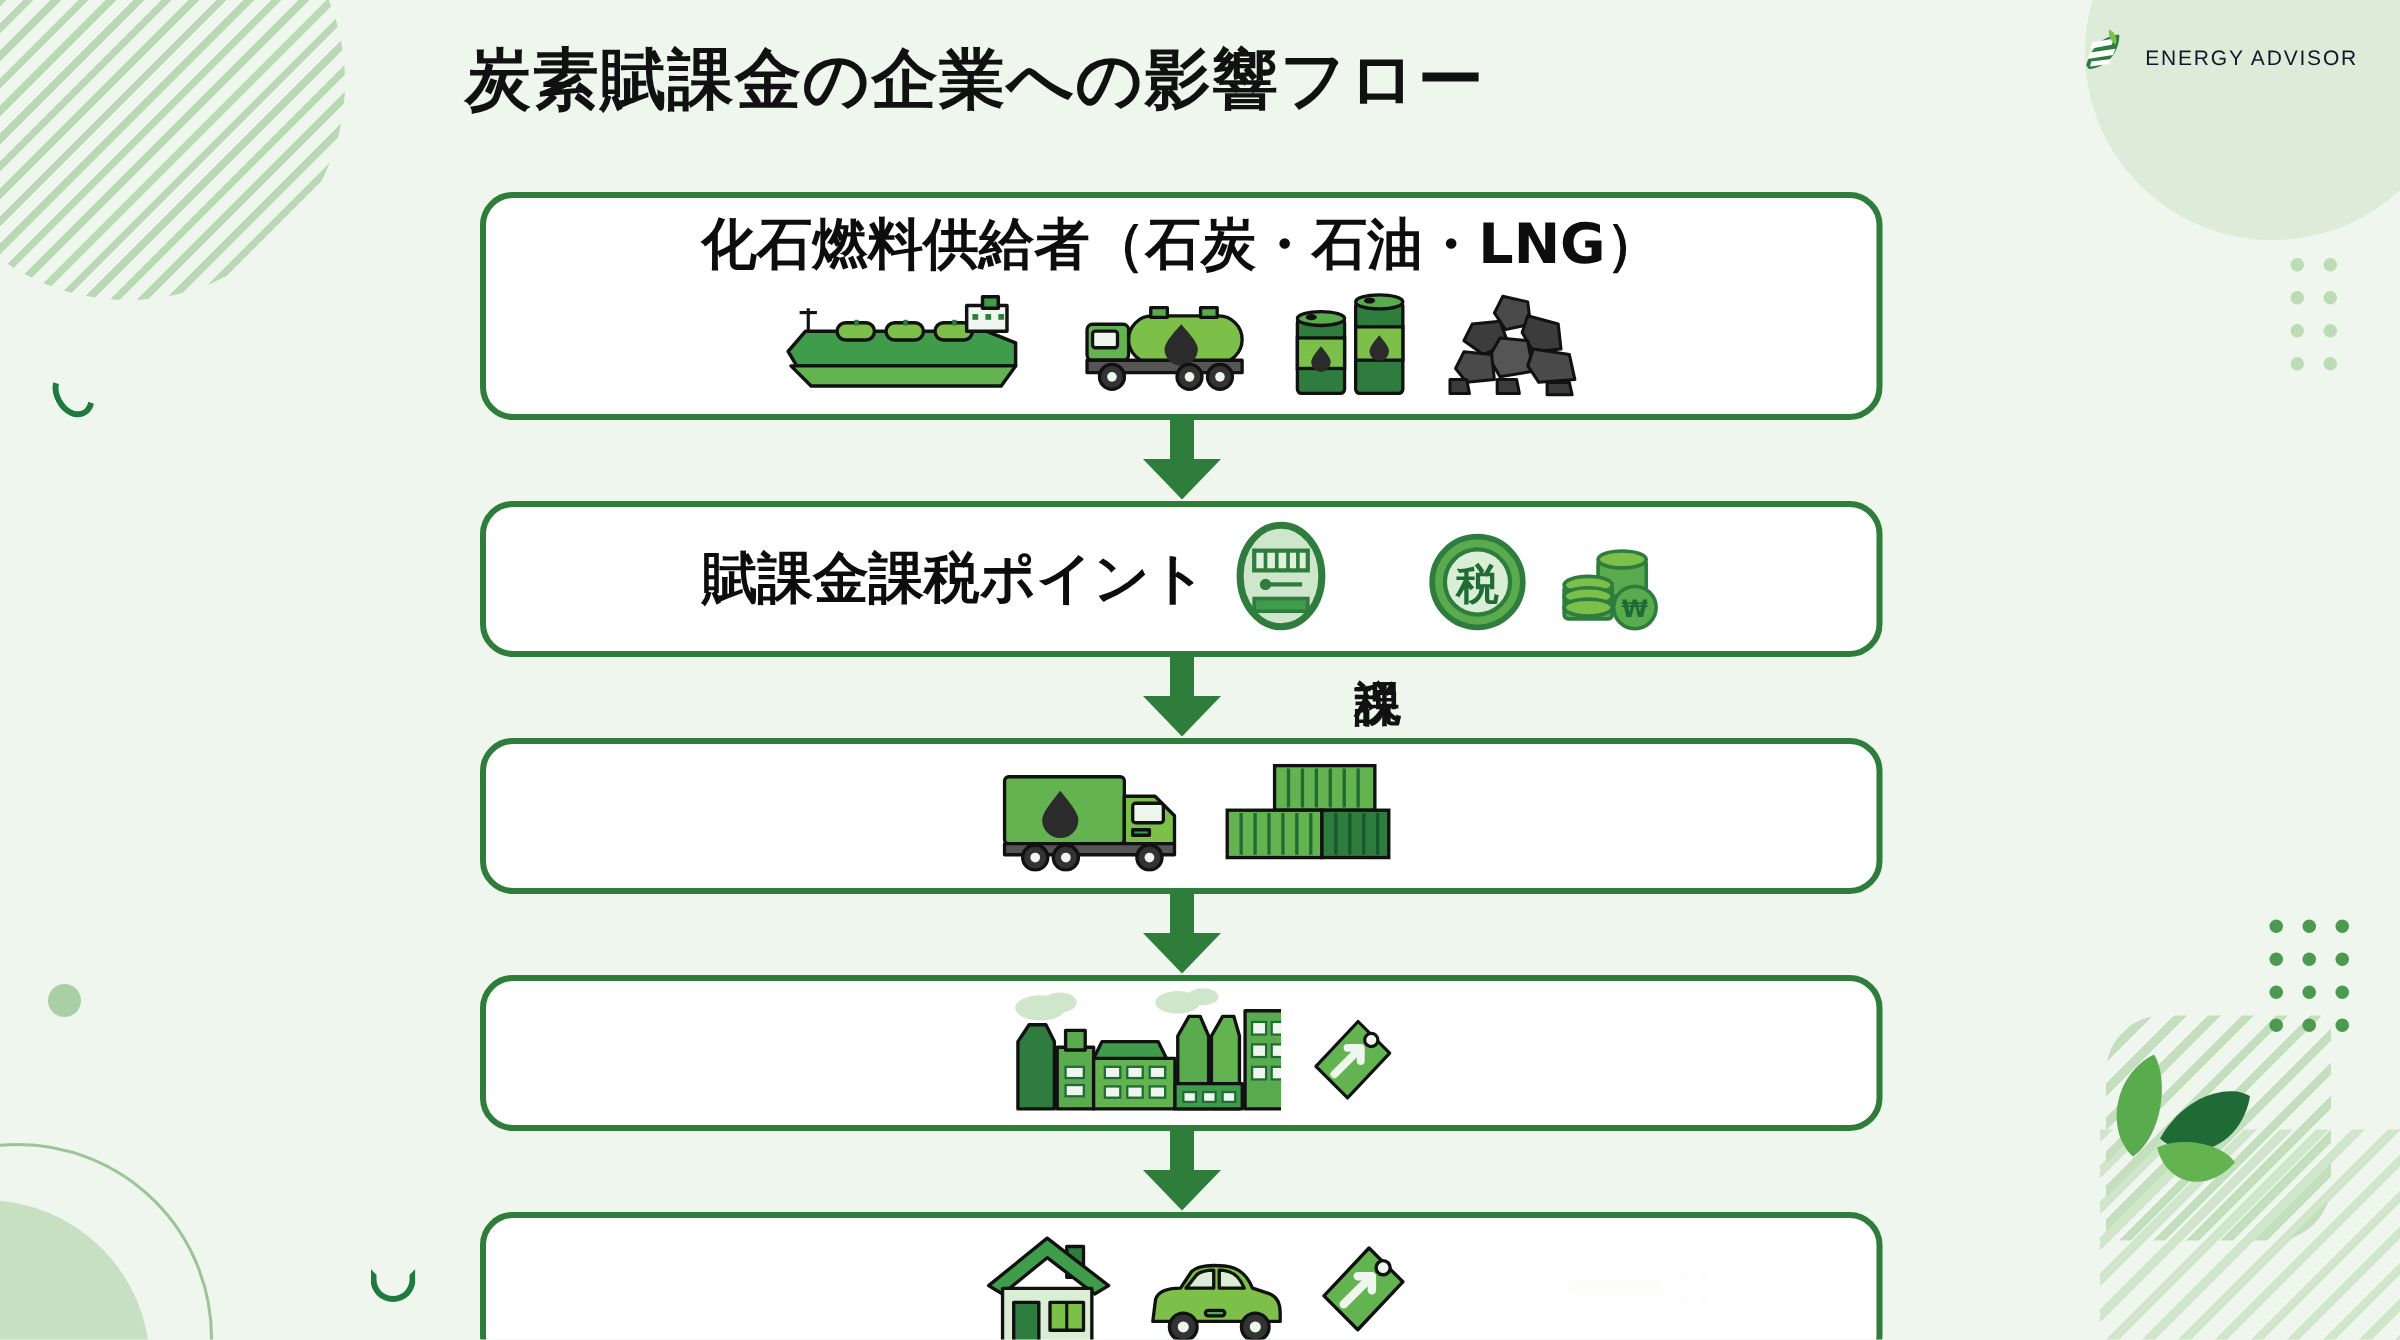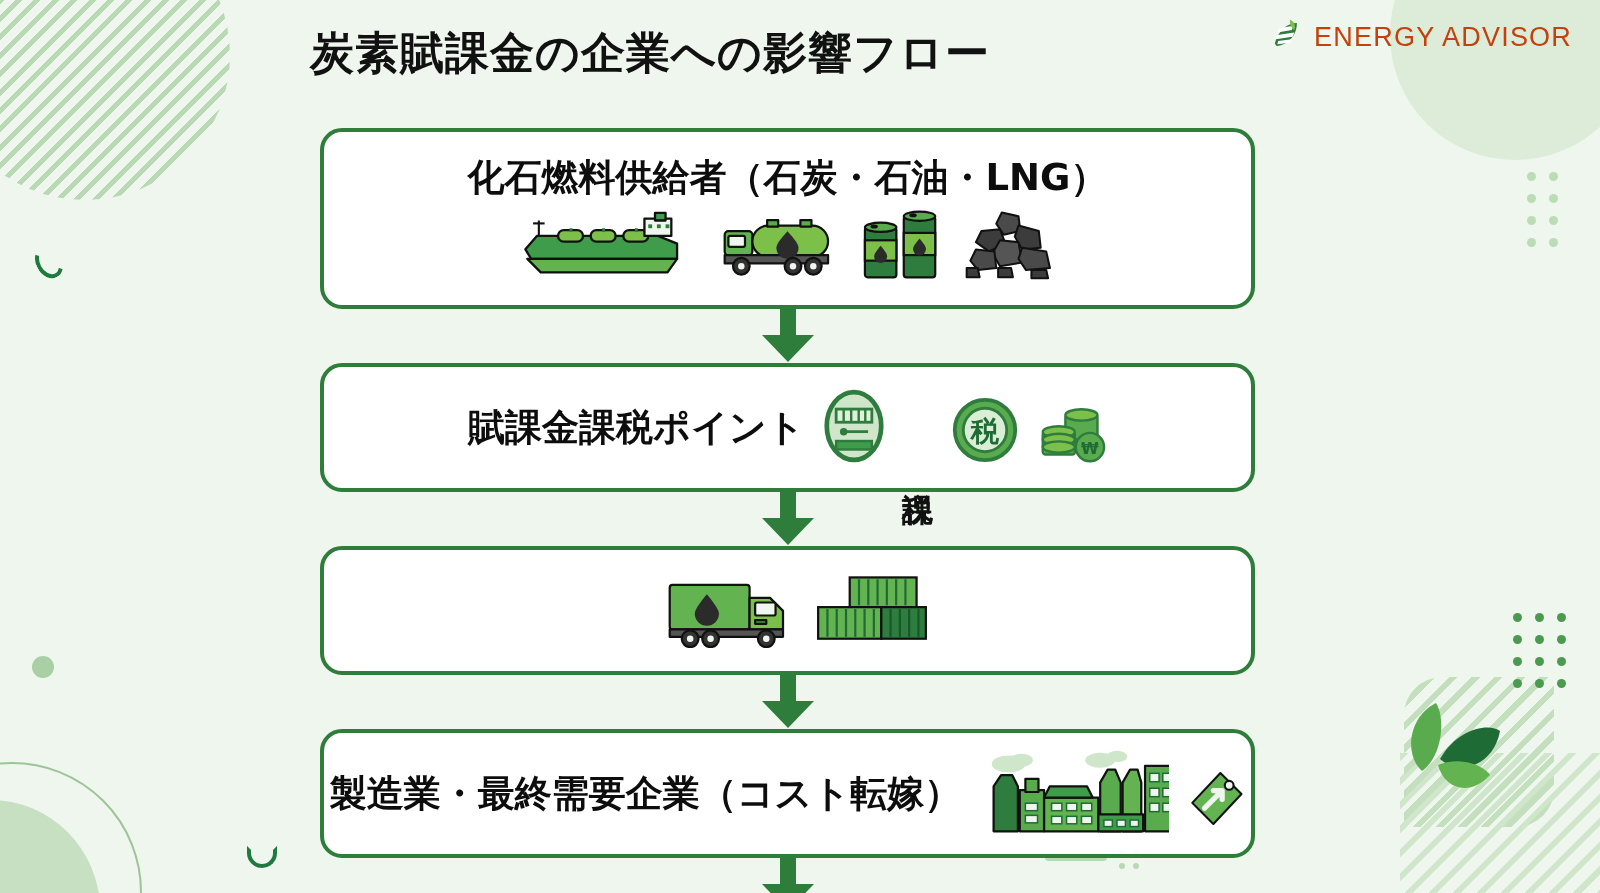--- a/index.html
+++ b/index.html
@@ -78,42 +78,42 @@
   }
   .bottom-dots { position:absolute; left:1115px; bottom:20px;
     display:grid; grid-template-columns:repeat(2,14px); grid-template-rows:repeat(2,14px); }
   .bottom-dots i { width:6px; height:6px; border-radius:50%; background:#b9d8b4; display:block; margin:auto; }
 
   
   .logo {
     position:absolute; right:28px; top:18px;
     display:flex; align-items:center; gap:12px; z-index:6;
   }
-  .logo-text { font-size:27px; letter-spacing:1.2px; color:#c2410c;text-align:center; }
+  .logo-text { font-size:14px; letter-spacing:1.2px; color:#0f172a;text-align:center; }
 
   .title {
     position:absolute; top:24px; left:0; width:1300px; text-align:center;
     font-size:44px; font-weight:bold; color:#111;
     font-family:"DejaVu Sans", sans-serif;
     letter-spacing:1px; z-index:5;
   }
 
   
   .flow { position:absolute; left:320px; top:128px; width:935px; z-index:4; }
 
   .box {
     position:relative;
     border:4px solid #2e7d3a;
     border-radius:22px;
     background:rgba(255,255,255,0.94);
     display:flex; align-items:center; justify-content:center;
     padding:0 22px;
   }
-  .box.tall { height:181px; flex-direction:column; gap:4px; }
-  .box.row  { height:129px; }
+  .box.tall { height:152px; flex-direction:column; gap:4px; }
+  .box.row  { height:104px; }
 
   .box-label {
     font-family:"DejaVu Sans", sans-serif;
     font-weight:bold; color:#0d0d0d; white-space:nowrap;
   }
   .box.tall .box-label { font-size:37px; }
   .box.row  .box-label { font-size:37px; }
   .box-label.small { font-size:35px; }
 
   .icons { display:flex; align-items:flex-end; gap:18px; }
@@ -395,21 +395,20 @@
     </div>
   </div>
 
   <div class="arrow">
     <svg viewBox="0 0 60 54" width="60" height="54">
         <path d="M22 0 H38 V26 H56 L30 53 L4 26 H22 Z" fill="#2e7d3a"></path>
       </svg>
   </div>
 
   <div class="box row">
-    <div class="box-label small">製造業・最終需要企業（コスト転嫁）</div>
     <div class="icons inline">
       <span>
         <svg viewBox="0 0 200 92" width="190" height="86">
           <g fill="#cfe6ca">
             <ellipse cx="30" cy="16" rx="18" ry="9"></ellipse>
               <ellipse cx="44" cy="12" rx="12" ry="7"></ellipse>
             <ellipse cx="128" cy="12" rx="16" ry="8"></ellipse>
               <ellipse cx="146" cy="8" rx="11" ry="6"></ellipse>
           </g>
           <g stroke="#111" stroke-width="2.4" stroke-linejoin="round">

